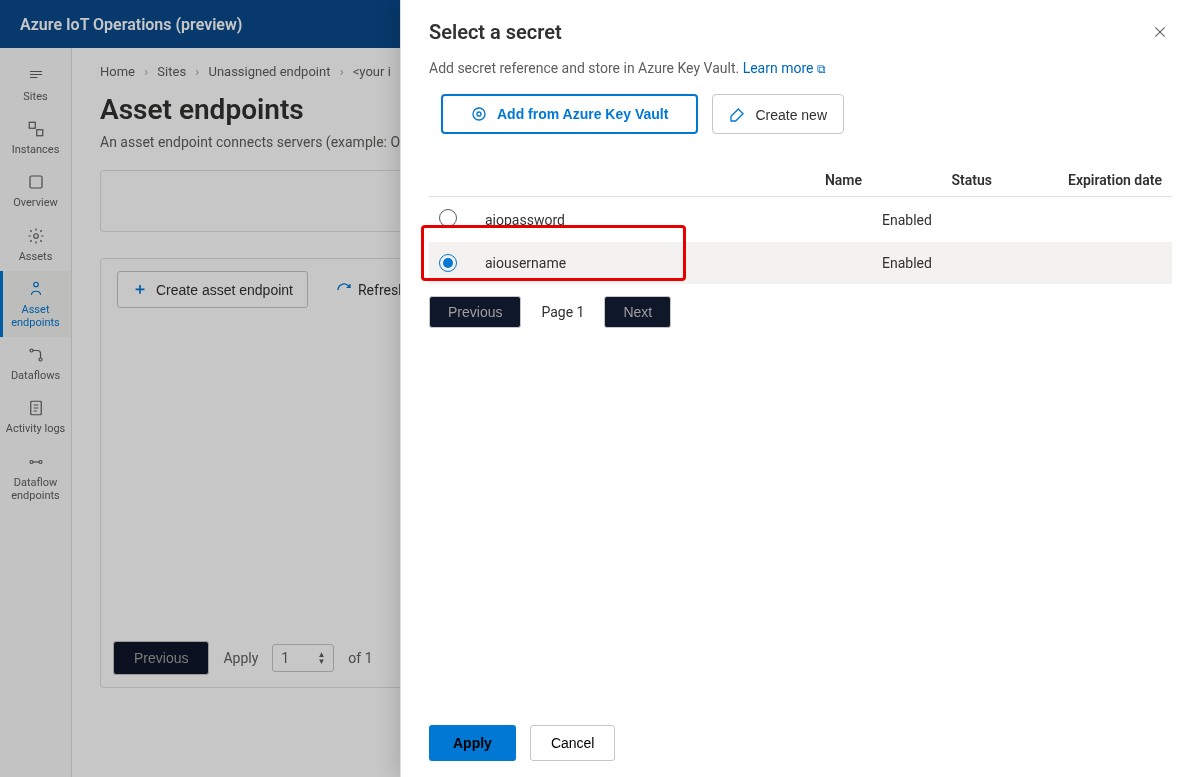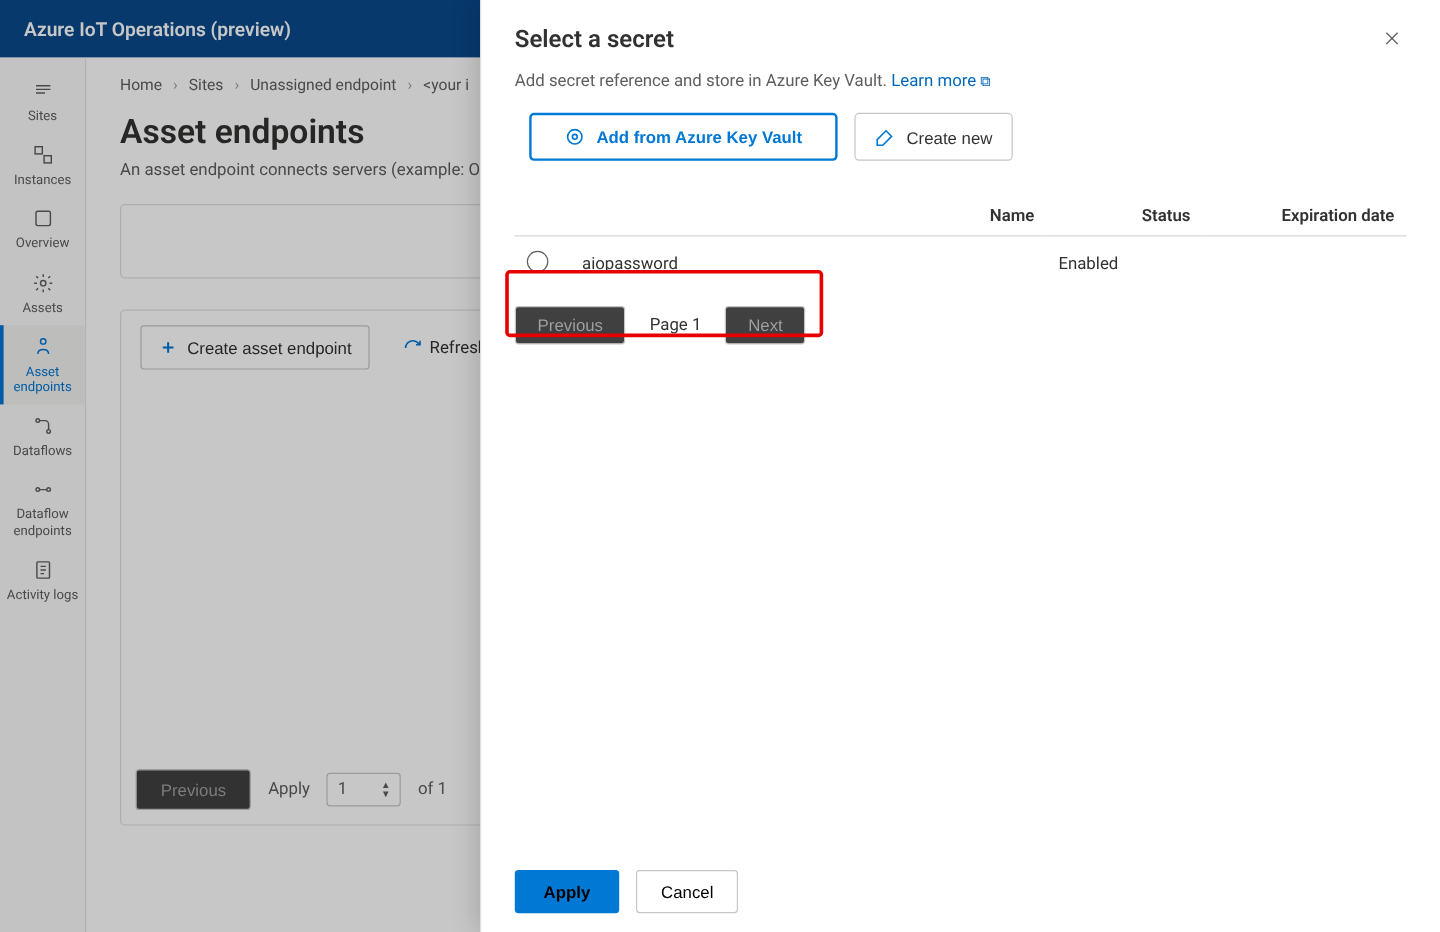--- a/index.html
+++ b/index.html
@@ -98,21 +98,21 @@
     .list-footer {
       margin-top: auto;
       display: flex;
       align-items: center;
       gap: 14px;
       font-size: 14px;
       color: #605e5c;
     }
     .pg-btn {
       border: 1px solid #c8c6c4;
-      background: #404040;
+      background: #0f172a;
       border-radius: 3px;
       padding: 8px 20px;
       color: #a19f9d;
       font-size: 14px;
     }
     .pg-input {
       width: 62px;
       display: inline-flex;
       border: 1px solid #c8c6c4;
       border-radius: 3px;
@@ -274,35 +274,35 @@
             <circle cx="6" cy="6" r="2"></circle>
             <circle cx="18" cy="18" r="2"></circle>
             <path d="M8 6h6a4 4 0 014 4v6"></path>
           </svg>
       </span>
       <span>Dataflows</span>
     </div>
     <div class="nav-item">
       <span class="nav-icon">
         <svg width="18" height="18" viewBox="0 0 24 24" fill="none" stroke="currentColor" stroke-width="1.6">
+            <rect x="5" y="3" width="14" height="18" rx="1"></rect>
+            <path d="M9 8h6M9 12h6M9 16h4"></path>
+          </svg>
+      </span>
+      <span>Activity logs</span>
+    </div>
+    <div class="nav-item">
+      <span class="nav-icon">
+        <svg width="18" height="18" viewBox="0 0 24 24" fill="none" stroke="currentColor" stroke-width="1.6">
             <circle cx="6" cy="12" r="2"></circle>
             <circle cx="18" cy="12" r="2"></circle>
             <path d="M8 12h8"></path>
           </svg>
       </span>
       <span>Dataflow endpoints</span>
-    </div>
-    <div class="nav-item">
-      <span class="nav-icon">
-        <svg width="18" height="18" viewBox="0 0 24 24" fill="none" stroke="currentColor" stroke-width="1.6">
-            <rect x="5" y="3" width="14" height="18" rx="1"></rect>
-            <path d="M9 8h6M9 12h6M9 16h4"></path>
-          </svg>
-      </span>
-      <span>Activity logs</span>
     </div>
   </div>
 
   <div class="main">
     <div class="breadcrumb">
       <a href="#">Home</a>
       <span class="crumb-sep">›</span>
       <a href="#">Sites</a>
       <span class="crumb-sep">›</span>
       <a href="#">Unassigned endpoint</a>
@@ -393,20 +393,26 @@
           <th style="width:170px">Expiration date</th>
         </tr>
       </thead>
       <tbody>
         <tr>
           <td><span class="radio"></span></td>
           <td>aiopassword</td>
           <td>Enabled</td>
           <td></td>
         </tr>
+        <tr class="selected">
+          <td><span class="radio checked"></span></td>
+          <td>aiousername</td>
+          <td>Enabled</td>
+          <td></td>
+        </tr>
       </tbody>
     </table>
   </div>
 
   <div class="secrets-pager">
     <button class="pg-btn" disabled="">Previous</button>
     <span class="pg-cur">Page 1</span>
     <button class="pg-btn" disabled="">Next</button>
   </div>
 

